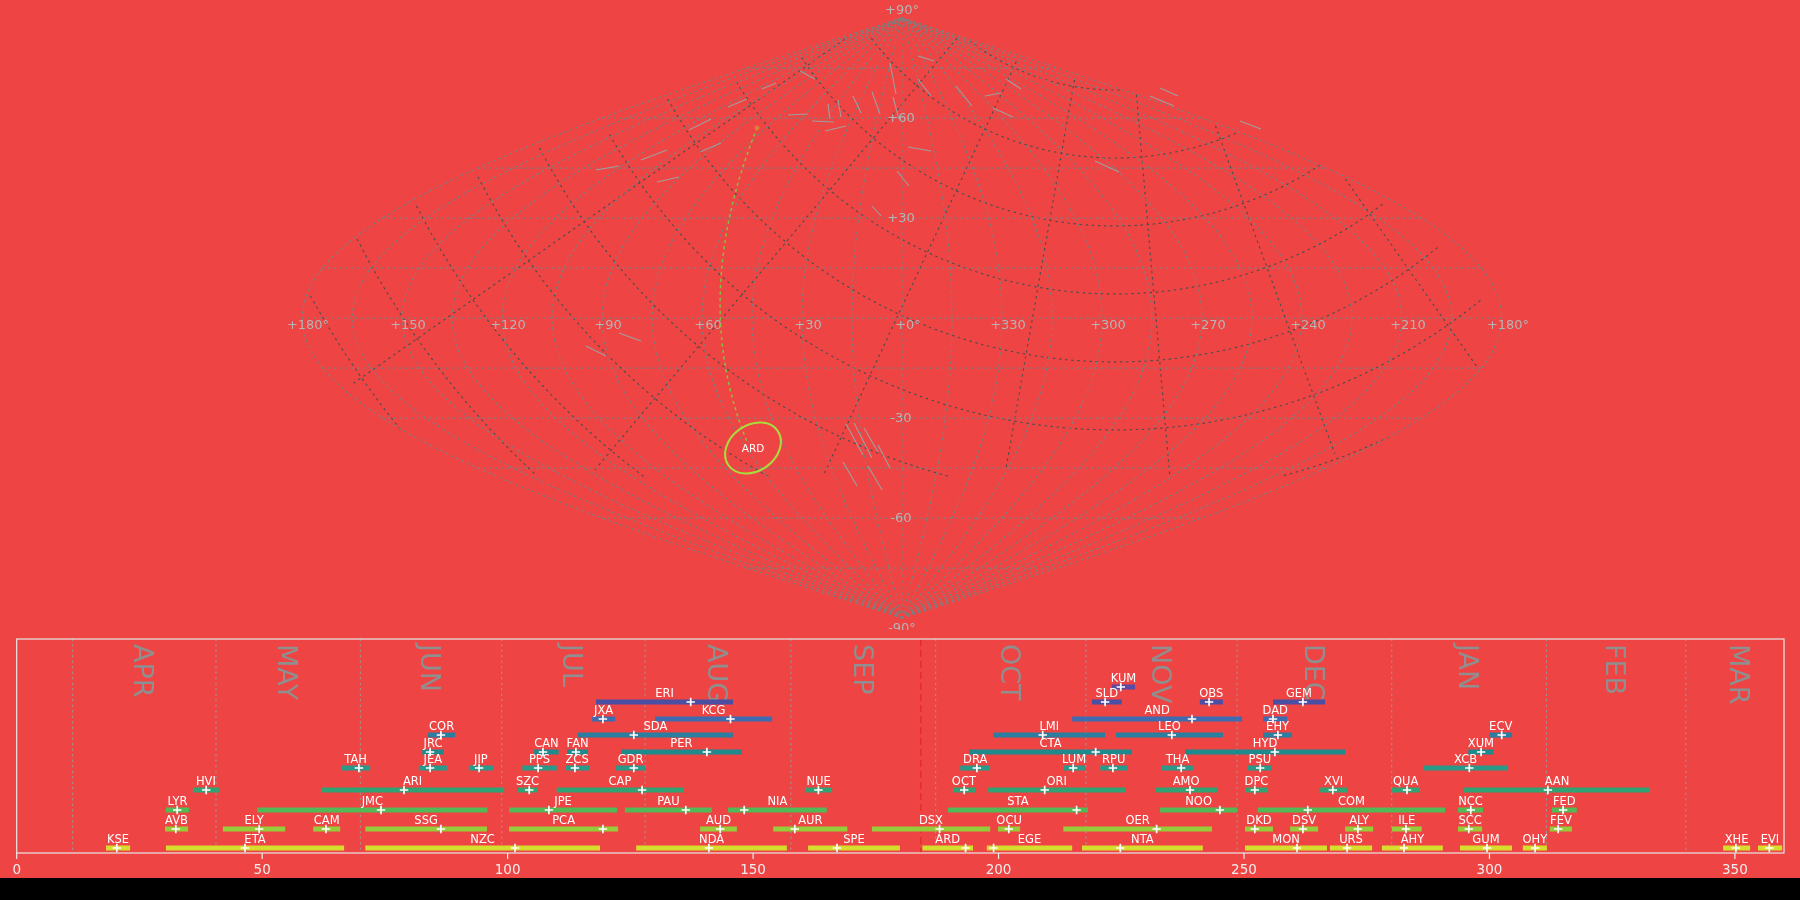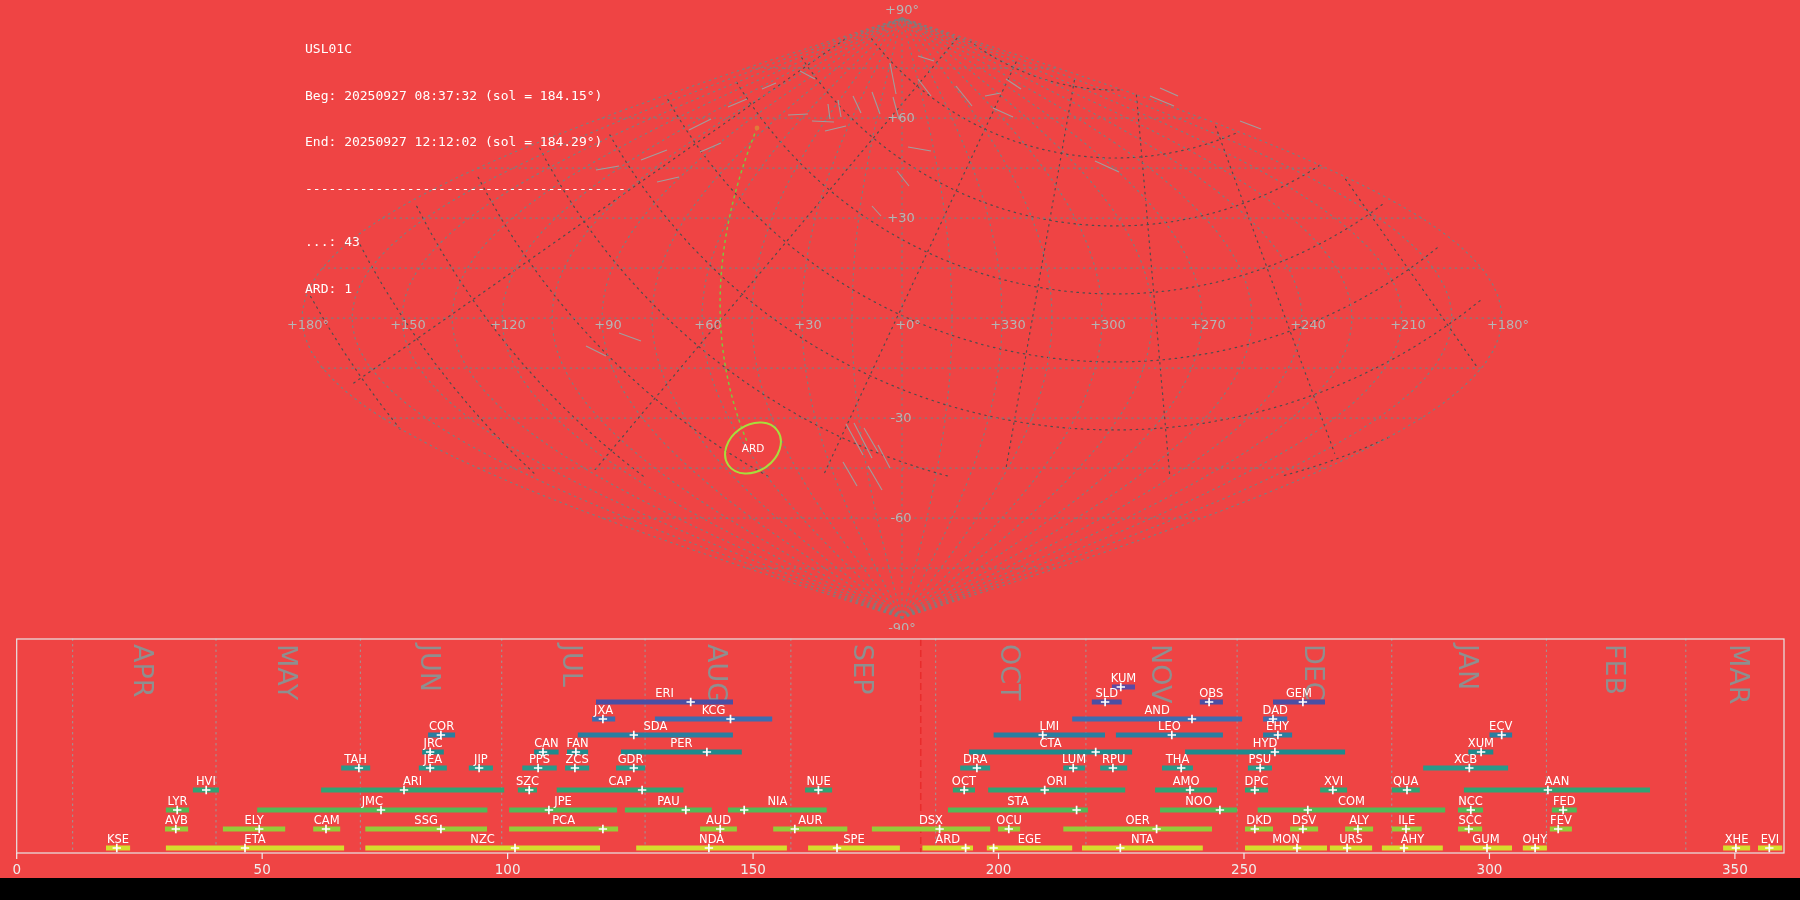--- a/index.html
+++ b/index.html
@@ -137,28 +137,20 @@
         <text x="1408" y="329">+210</text>
         <text x="1508" y="329">+180°</text>
       </g>
       <g>
         <path d="M757 128 Q688 300 748 444" stroke="#7cc63f" stroke-width="1.5" stroke-dasharray="2 4.5" stroke-linecap="round" fill="none"></path>
         <circle cx="757" cy="128" r="2.4" fill="#e07b39"></circle>
         <ellipse cx="753" cy="448" rx="30" ry="23" transform="rotate(-35 753 448)" stroke="#a8dd3c" stroke-width="2" fill="none"></ellipse>
         <text x="753" y="452" fill="#ffffff" font-size="10.5" text-anchor="middle">ARD</text>
       </g>
     </svg>
-  <div class="info">
-    <div>USL01C</div>
-    <div>Beg: 20250927 08:37:32 (sol = 184.15°)</div>
-    <div>End: 20250927 12:12:02 (sol = 184.29°)</div>
-    <div>-----------------------------------------</div>
-    <div class="gap">...: 43</div>
-    <div>ARD: 1</div>
-  </div>
   <svg id="chart" width="1800" height="270" viewBox="0 0 1800 270">
       <g>
         <line x1="72.6645" y1="9" x2="72.6645" y2="223" stroke="#9a9a9a" stroke-width="1" stroke-dasharray="1.5 4" stroke-linecap="round"></line>
         <line x1="216.01216666666667" y1="9" x2="216.01216666666667" y2="223" stroke="#9a9a9a" stroke-width="1" stroke-dasharray="1.5 4" stroke-linecap="round"></line>
         <line x1="360.34166666666664" y1="9" x2="360.34166666666664" y2="223" stroke="#9a9a9a" stroke-width="1" stroke-dasharray="1.5 4" stroke-linecap="round"></line>
         <line x1="501.72566666666665" y1="9" x2="501.72566666666665" y2="223" stroke="#9a9a9a" stroke-width="1" stroke-dasharray="1.5 4" stroke-linecap="round"></line>
         <line x1="645.0733333333334" y1="9" x2="645.0733333333334" y2="223" stroke="#9a9a9a" stroke-width="1" stroke-dasharray="1.5 4" stroke-linecap="round"></line>
         <line x1="790.8755833333332" y1="9" x2="790.8755833333332" y2="223" stroke="#9a9a9a" stroke-width="1" stroke-dasharray="1.5 4" stroke-linecap="round"></line>
         <line x1="935.696" y1="9" x2="935.696" y2="223" stroke="#9a9a9a" stroke-width="1" stroke-dasharray="1.5 4" stroke-linecap="round"></line>
         <line x1="1085.9165" y1="9" x2="1085.9165" y2="223" stroke="#9a9a9a" stroke-width="1" stroke-dasharray="1.5 4" stroke-linecap="round"></line>

